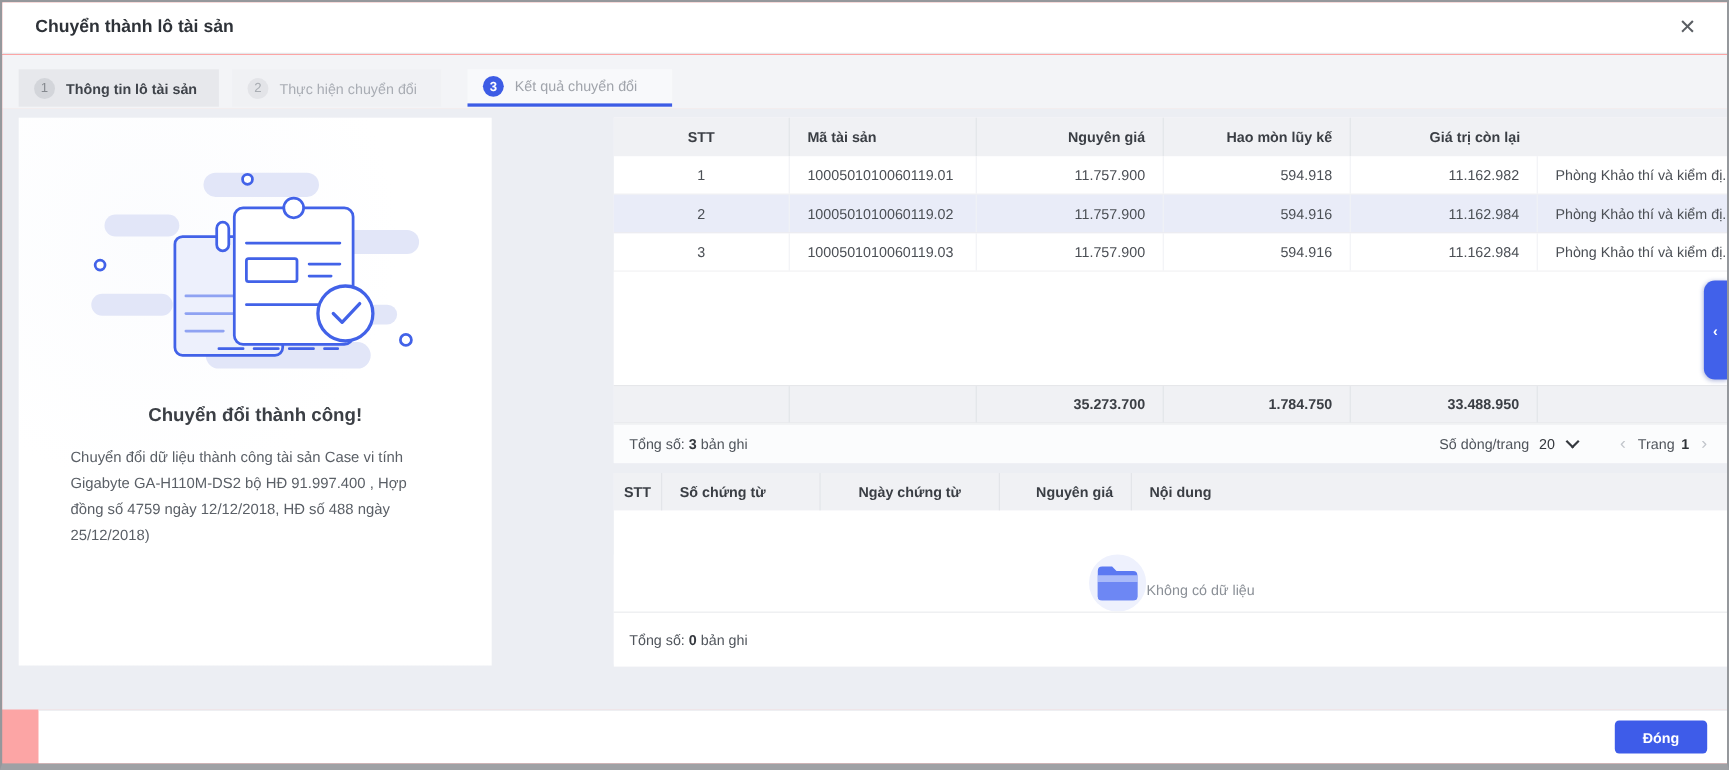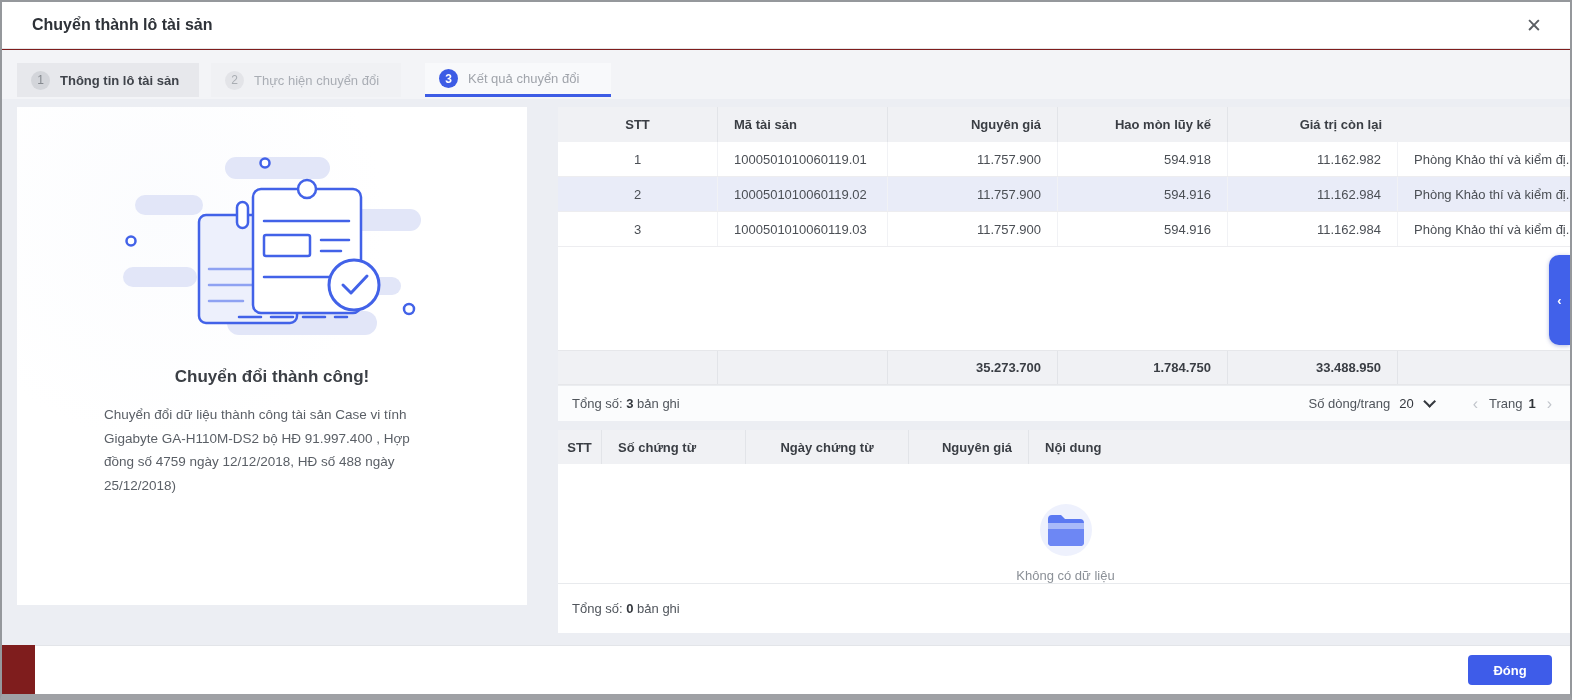--- a/index.html
+++ b/index.html
@@ -1,18 +1,18 @@
 <!DOCTYPE html>
 <html><head>
 <meta charset="utf-8">
 <style>
   * { margin:0; padding:0; box-sizing:border-box; }
   html,body { background:#c9cbce; }
   body { font-family:"Liberation Sans","DejaVu Sans",sans-serif; }
-  .frame { position:relative; width:1572px; height:700px; background:#7f1d1d;
+  .frame { position:relative; width:1572px; height:700px; background:#fca5a5;
            border:2px solid #95989c; border-bottom:6px solid #9fa1a5; overflow:hidden; }
 
   
   .hdr { position:absolute; top:0; left:0; right:0; height:47px; background:#fff;
          border-bottom:1px solid #e4e6e9; display:flex; align-items:center; padding:0 24px 0 30px; }
   .hdr-title { font-size:16px; font-weight:600; color:#2e3238; }
   .hdr-close { margin-left:auto; font-size:19px; color:#5a5e63; cursor:pointer; line-height:1; padding:4px; }
 
   
   .tabstrip { position:absolute; top:48px; left:0; right:0; height:49px; background:#f3f4f7;
@@ -28,21 +28,21 @@
   .tab.inactive .num { background:#e3e4e8; color:#a9adb3; }
   .tab.inactive .lbl { color:#a9adb4; }
   .tab.active { width:186px; background:#f8f9fb; margin-left:24px; border-bottom:3px solid #3d5ce5; }
   .tab.active .num { background:#3d5ce5; color:#fff; font-weight:700; }
   .tab.active .lbl { color:#a0a4ab; }
 
   
   .content { position:absolute; top:97px; left:0; right:0; bottom:49px; background:#eceef3; }
 
   
-  .left-card { position:absolute; left:15px; top:8px; width:510px; height:498px; background:#fff;
+  .left-card { position:absolute; left:15px; top:8px; width:430px; height:498px; background:#fff;
                background:radial-gradient(circle 300px at 28% 22%, #fbfcfe 0%, #ffffff 75%);
                text-align:center; padding-top:42px; }
   .success-h { margin-top:22px; font-size:17px; font-weight:700; color:#3b3f45; }
   .success-d { margin:16px auto 0; width:336px; text-align:left; font-size:13.5px; line-height:1.75; color:#5a5f66; }
 
   
   .right-col { position:absolute; left:556px; top:8px; width:1015px; }
   .card { background:#fff; }
   .card1 { height:314px; display:flex; flex-direction:column; }
   .card2 { margin-top:9px; height:174px; display:flex; flex-direction:column; }
@@ -81,21 +81,21 @@
   .pg-right { margin-left:auto; display:flex; align-items:center; }
   .rpp { display:flex; align-items:center; gap:9px; cursor:pointer; margin-right:34px; }
   .rpp-val { color:#34383e; }
   .chev-down { width:9px; height:9px; border-right:2px solid #34383e; border-bottom:2px solid #34383e;
                transform:rotate(45deg) translateY(-3px); }
   .pg-arrow { color:#c1c5cb; font-size:16px; padding:0 7px; cursor:default; line-height:1; }
   .pg-page { margin:0 6px 0 4px; }
   .pg-num { font-weight:700; color:#2f3338; margin-right:4px; }
 
   
-  .empty-body { flex:1 1 auto; display:flex; flex-direction:column; align-items:center;
+  .empty-body { flex:1 1 auto; display:flex; flex-direction:row; align-items:center;
                 justify-content:center; background:#fff;margin-top:40px; }
   .folder-wrap { width:52px; height:52px; border-radius:50%; background:#eef1fd;
                  display:flex; align-items:center; justify-content:center; }
   .empty-txt { margin-top:12px; font-size:13px; color:#8b9097; }
   .t-foot { height:50px; flex:0 0 auto; display:flex; align-items:center; padding:0 14px;
             border-top:1px solid #e8eaed; background:#fff; font-size:13px; color:#50555c; }
   .t-foot b { font-weight:700; color:#34383e; }
 
   
   .side-handle { position:absolute; right:0; top:253px; width:21px; height:90px; background:#4161ea;

